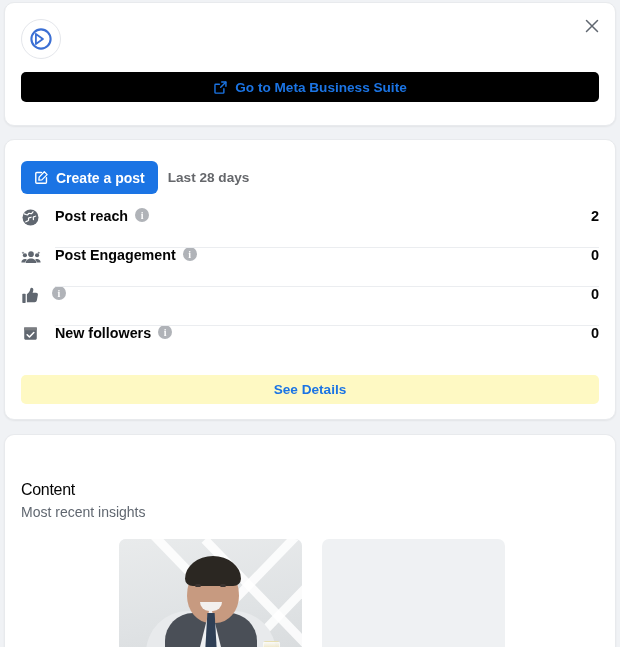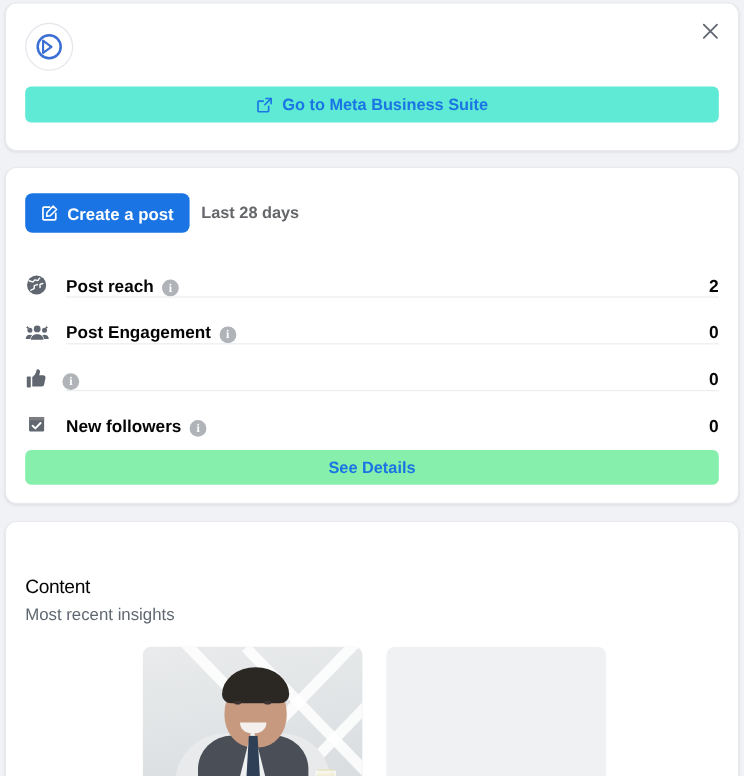--- a/index.html
+++ b/index.html
@@ -82,21 +82,21 @@
     justify-content: center;
     border-radius: 50%;
     cursor: pointer;
     background: transparent;
     border: none;
   }
 
   .promo-action {
     margin-top: 13px;
     height: 30px;
-    background: #5eead4;
+    background: #000000;
     border-radius: 5px;
     display: flex;
     align-items: center;
     justify-content: center;
     gap: 7px;
     cursor: pointer;
   }
   .promo-action-label {
     font-size: 13.6px;
     font-weight: bold;
@@ -166,21 +166,21 @@
   }
 
   
   .metrics {
     margin-top: 14px;
   }
 
   .metric-row {
     height: 39px;
     display: flex;
-    align-items: flex-end;
+    align-items: flex-start;
     position: relative;
   }
   .metric-row + .metric-row::before {
     content: "";
     position: absolute;
     left: 34px;
     right: 0;
     top: 0;
     height: 1px;
     background: #ebedf0;
@@ -223,21 +223,21 @@
   .metric-value {
     margin-left: auto;
     font-size: 14.5px;
     font-weight: bold;
     color: #050505;
   }
 
   .see-details {
     margin-top: 11px;
     height: 29px;
-    background: #86efac;
+    background: #fef9c3;
     border-radius: 5px;
     display: flex;
     align-items: center;
     justify-content: center;
     cursor: pointer;
   }
   .see-details-label {
     font-size: 13.6px;
     font-weight: bold;
     color: #1b74e4;

